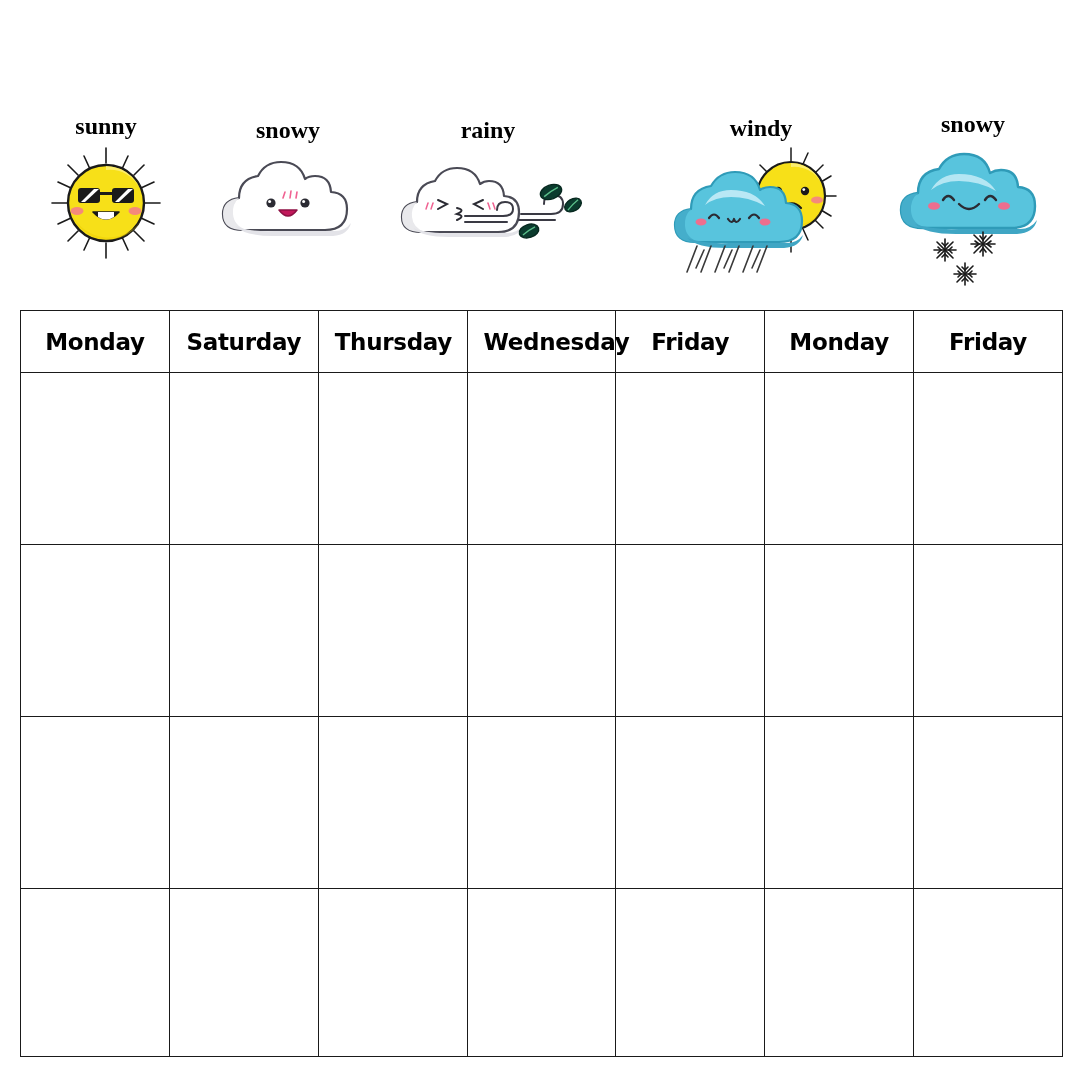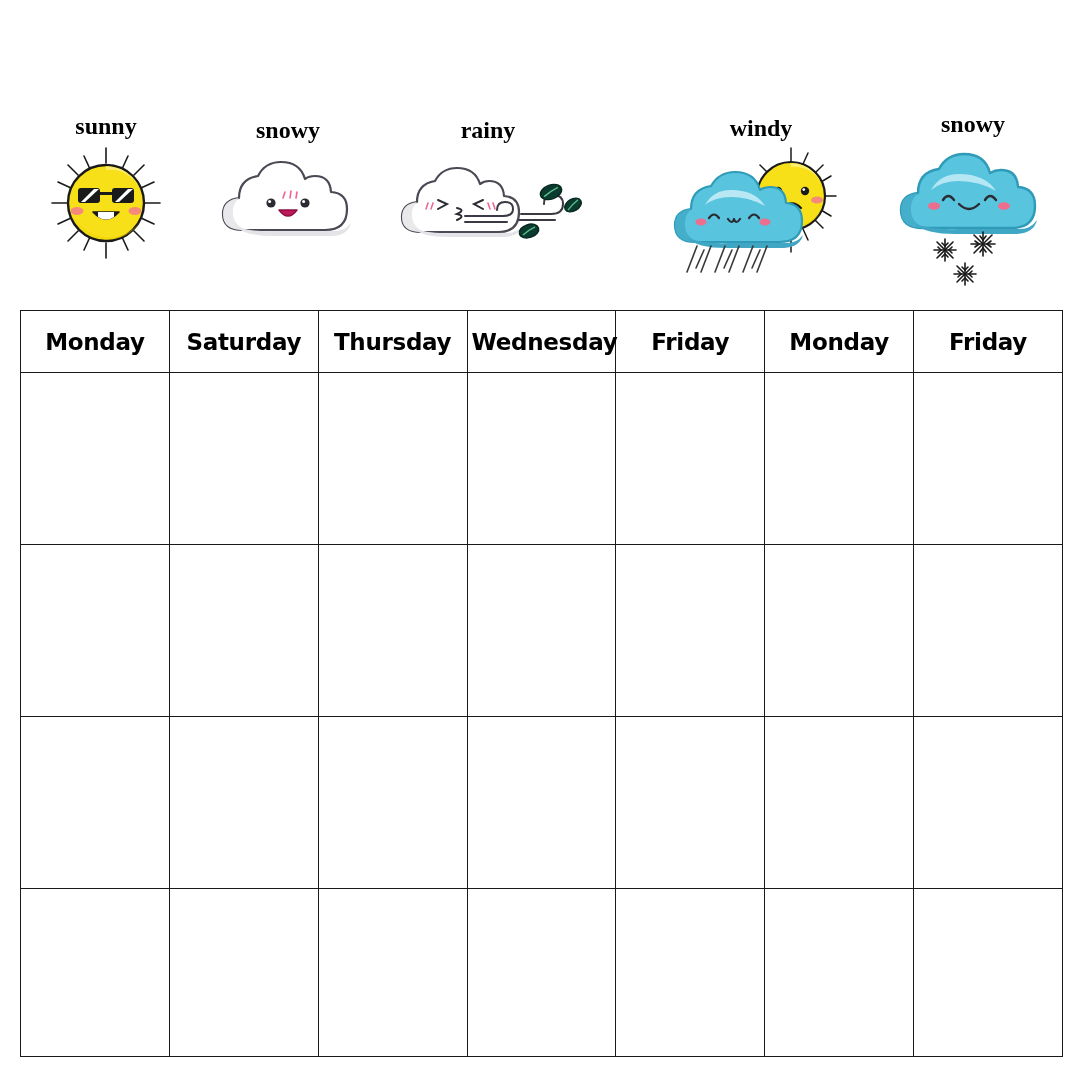--- a/index.html
+++ b/index.html
@@ -85,21 +85,21 @@
     width: 1043px;
   }
   table.calendar {
     border-collapse: collapse;
     width: 1043px;
     table-layout: fixed;
   }
   table.calendar th,
   table.calendar td {
     border: 1.5px solid #1a1a1a;
-    padding: 4px;
+    padding: 16px;
     background: #ffffff;
   }
   table.calendar th {
     height: 62px;
     font-family: "DejaVu Sans", sans-serif;
     font-size: 23px;
     font-weight: bold;
     color: #000000;
     text-align: center;
     vertical-align: middle;

